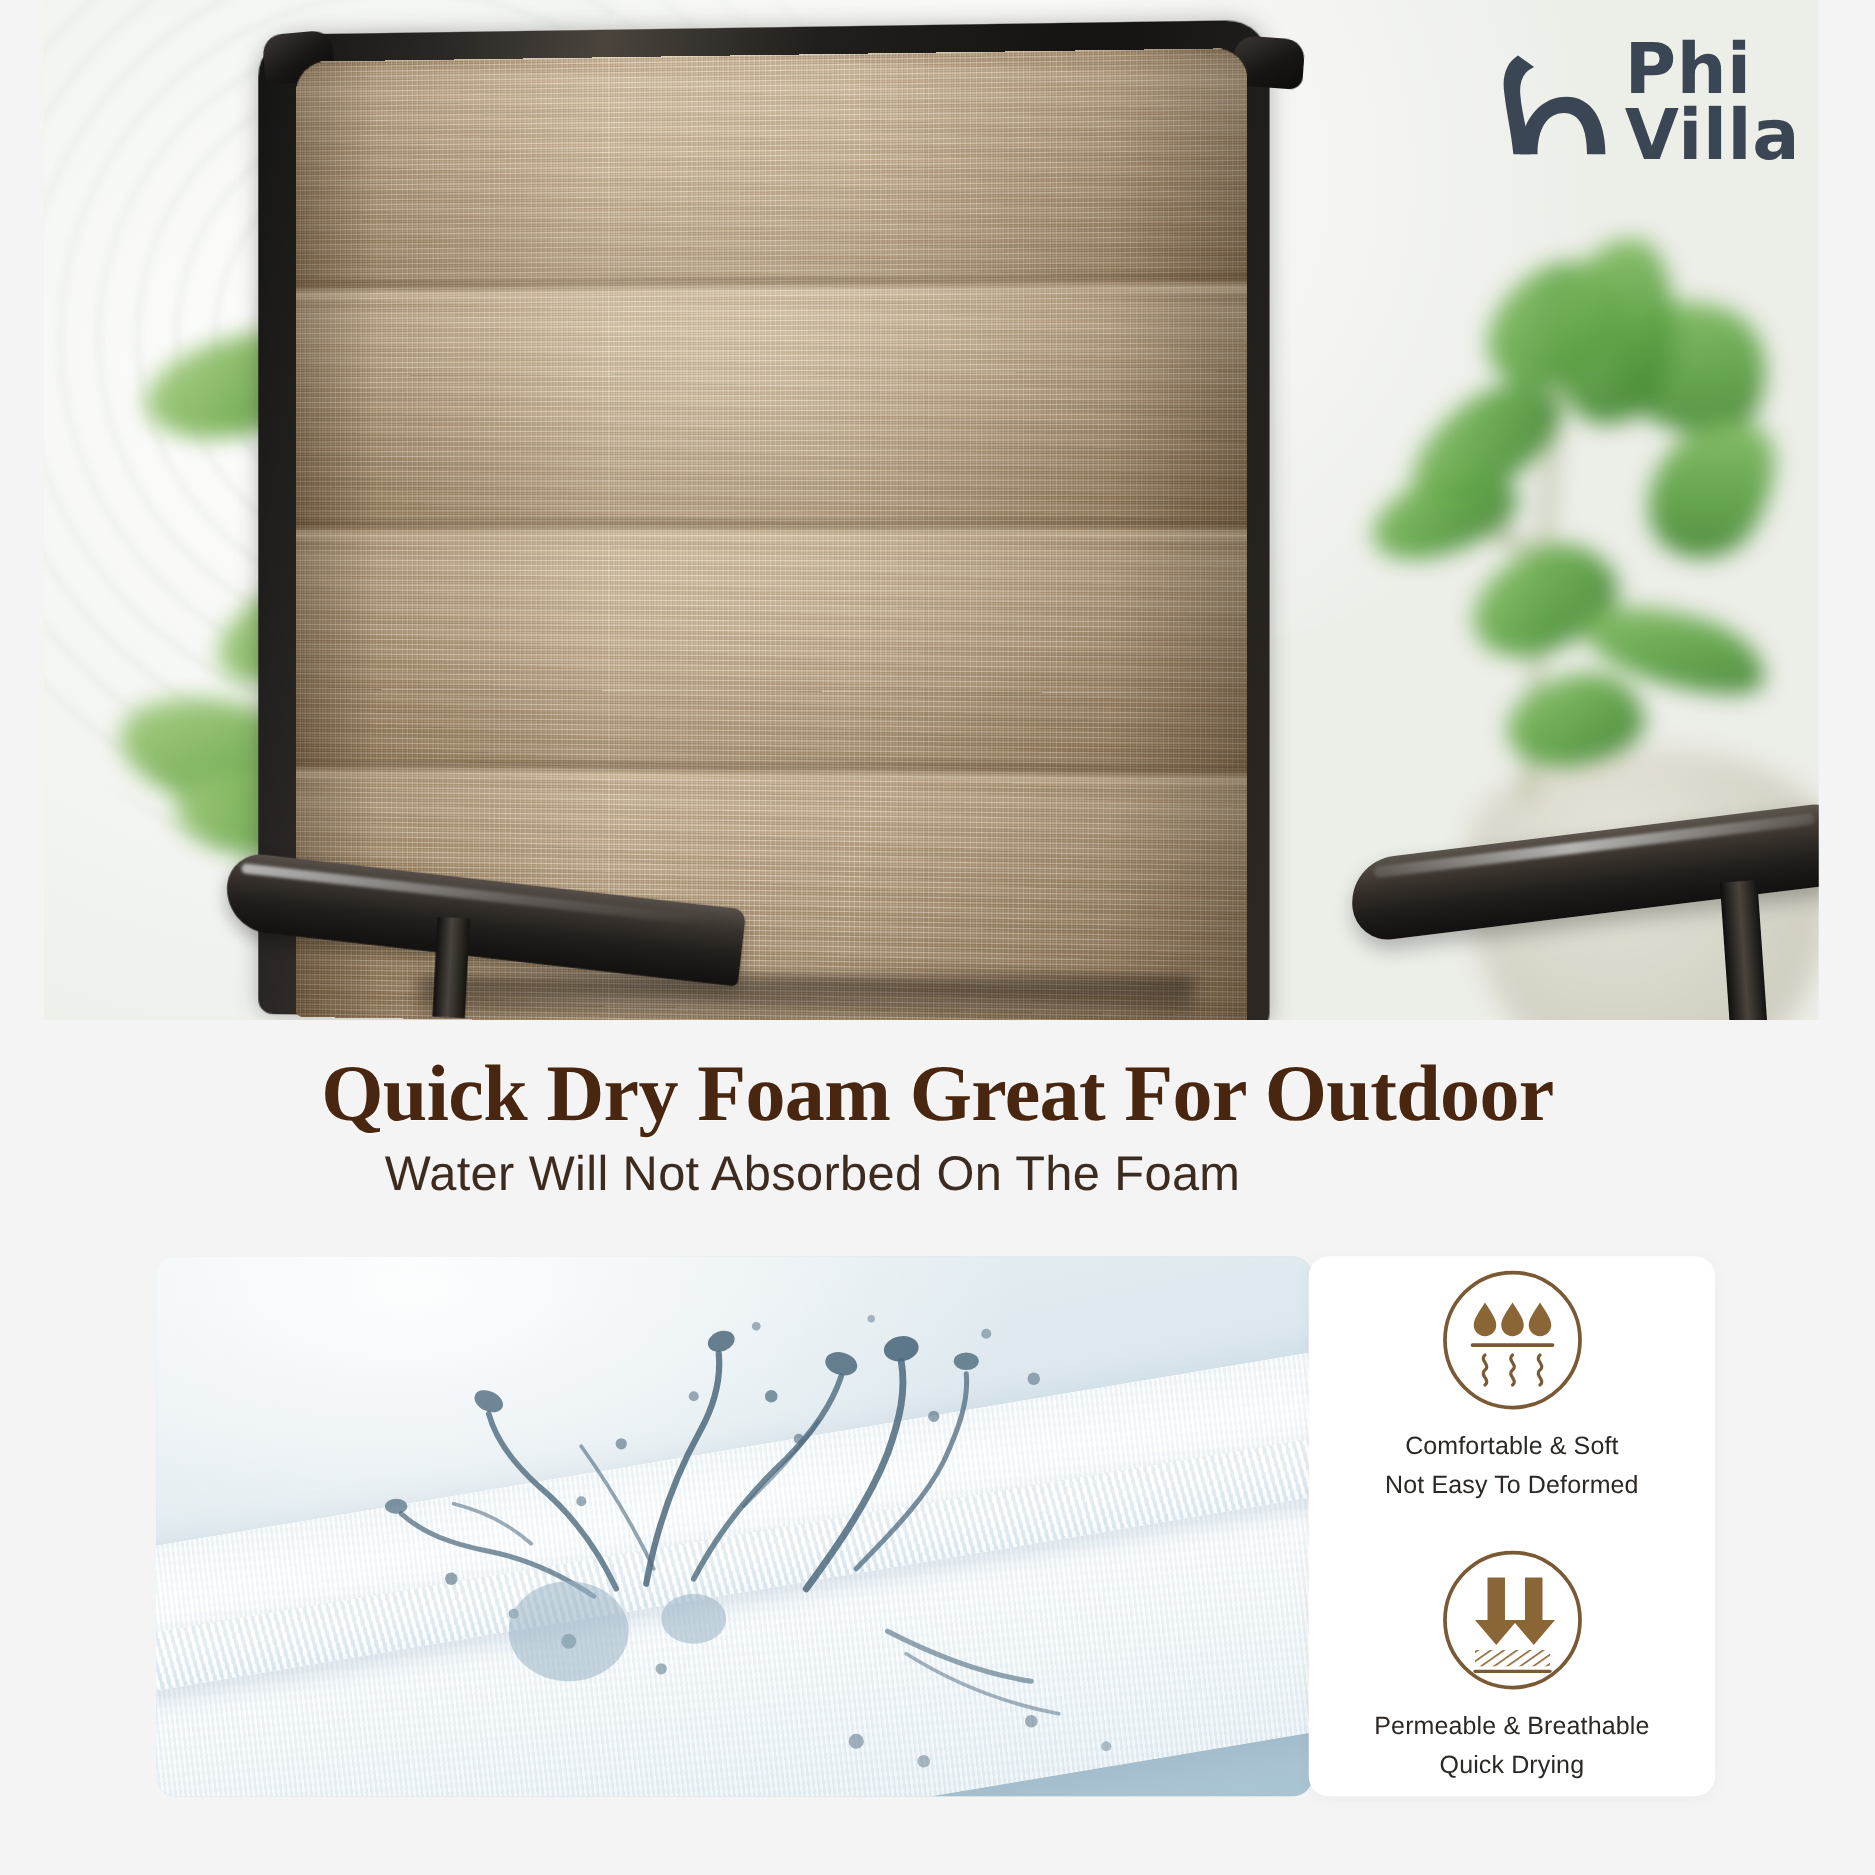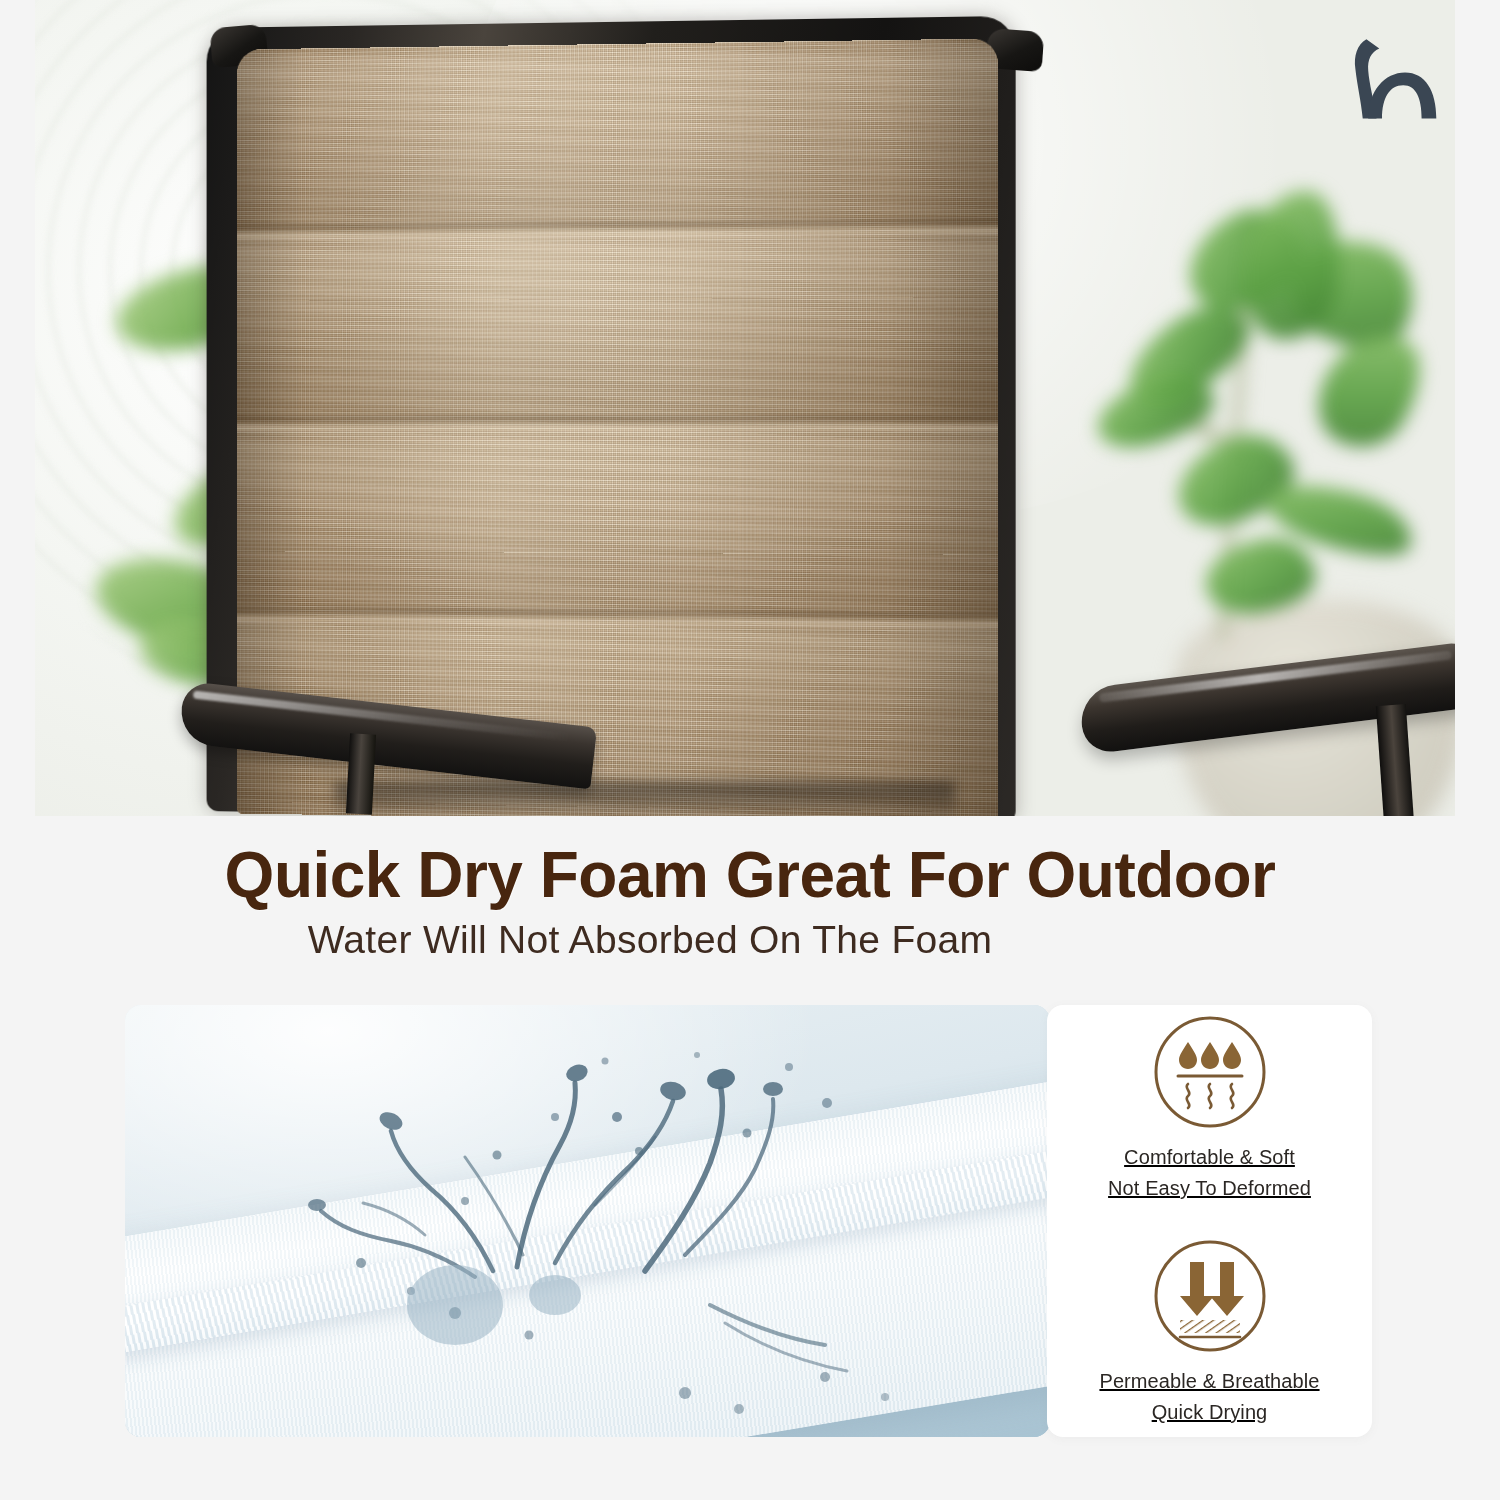--- a/index.html
+++ b/index.html
@@ -290,21 +290,21 @@
   
   .headline {
     position: absolute;
     left: 0; top: 838px;
     width: 1500px;
     text-align: center;
     color: #48260f;
     font-size: 64px;
     font-weight: bold;
     letter-spacing: -0.5px;
-    font-family: Liberation Sans, sans-serif;
+    font-family: Liberation Serif, serif;
     text-shadow: 1px 1px 0 rgba(255,255,255,.5);
   }
   .subhead {
     position: absolute;
     left: 0; top: 918px;
     width: 1300px;
     text-align: center;
     color: #3e2b20;
     font-size: 39px;
     font-weight: normal;
@@ -390,21 +390,20 @@
     display: flex;
     flex-direction: column;
     align-items: center;
     justify-content: center;
     gap: 34px;
   }
   .feature {
     display: flex;
     flex-direction: column;
     align-items: center;
-    text-decoration: underline;
   }
   .feature-icon { width: 116px; height: 116px; }
   .feature-label {
     margin-top: 12px;
     text-align: center;
     color: #2b2724;
     font-size: 20px;
     line-height: 1.55;
     letter-spacing: .1px;
     font-family: "Liberation Sans", sans-serif;
@@ -473,20 +472,24 @@
       </div>
     </div>
   </div>
 
   <div class="logo">
     <div class="logo-mark">
       <svg viewBox="0 0 100 104" width="92" height="96" aria-hidden="true">
         <path d="M20 10 C10 16 6 28 8 42 C10 60 14 76 16 96 L31 96 C28 76 23 58 22 44 C21 32 25 24 34 20 Z" fill="#3a4653"></path>
         <path d="M22 96 C22 66 40 46 62 46 C84 46 96 66 96 96 L80 96 C80 74 74 60 60 60 C45 60 37 74 37 96 Z" fill="#3a4653"></path>
       </svg>
+    </div>
+    <div class="logo-text">
+      <div>Phi</div>
+      <div>Villa</div>
     </div>
   </div>
 
   <div class="headline">Quick Dry Foam Great For Outdoor</div>
   <div class="subhead">Water Will Not Absorbed On The Foam</div>
 
   <div class="bottom-photo">
     <div class="bp-sky"></div>
     <div class="foam">
       <div class="foam-top"></div>

